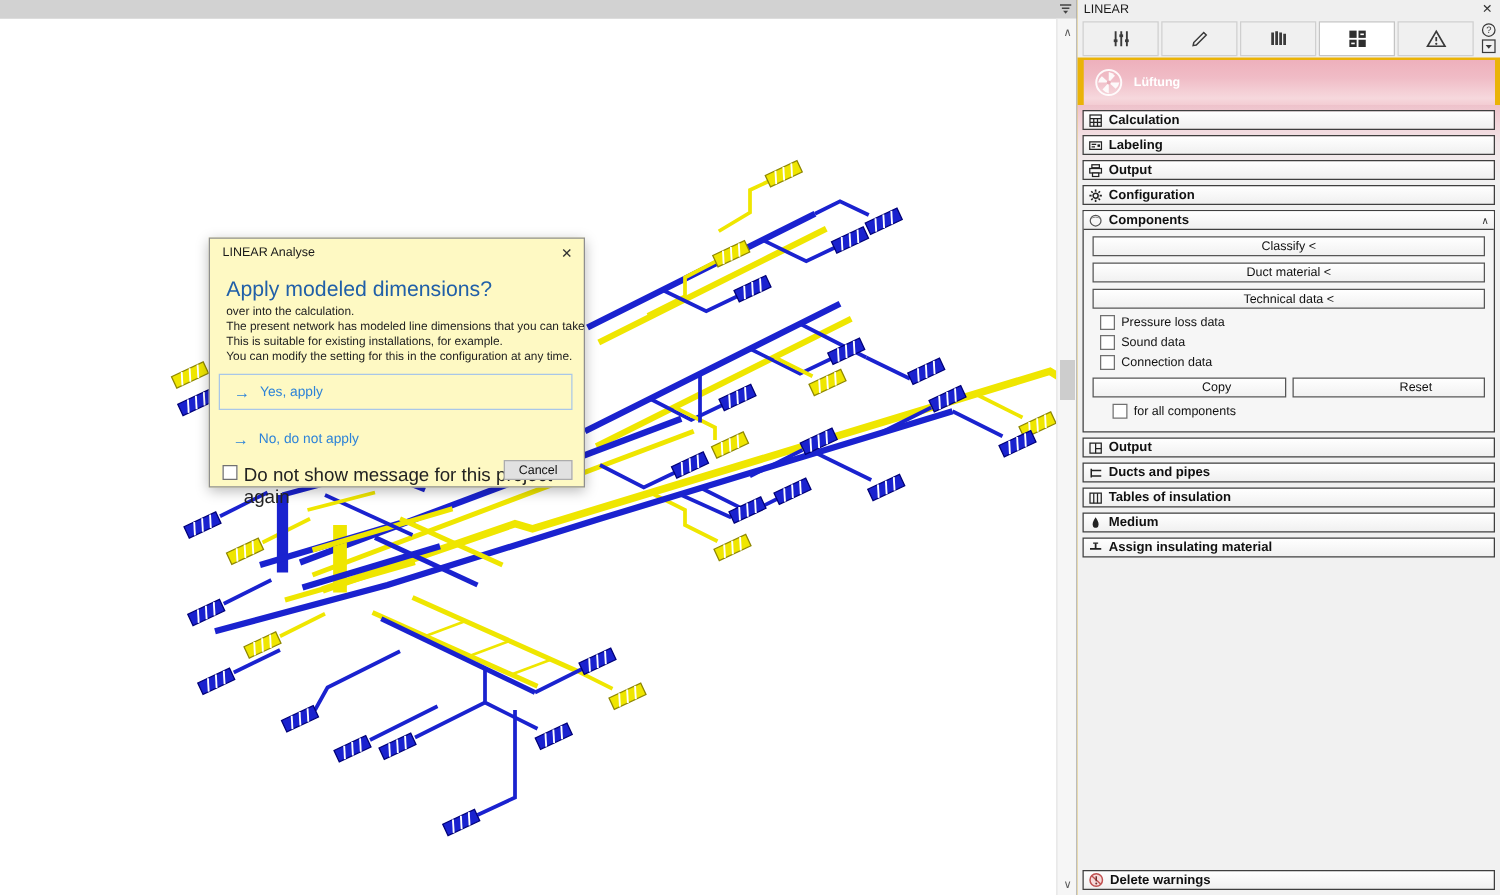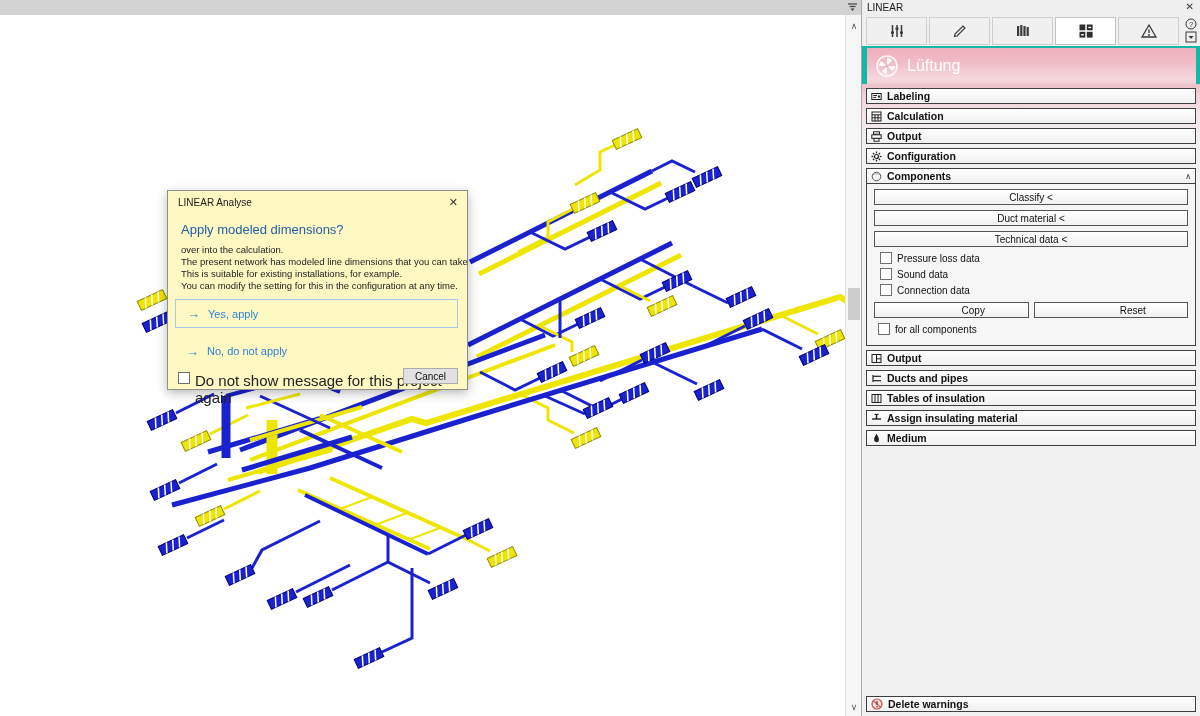--- a/index.html
+++ b/index.html
@@ -8,53 +8,53 @@
   #canvas{position:absolute;left:0;top:15px;width:845px;height:701px;background:#ffffff;}
   #net{position:absolute;left:0;top:0;z-index:1;}
   #topstrip{position:absolute;left:0;top:0;width:862px;height:15px;background:#d2d2d2;z-index:3;}
   #splitter{position:absolute;right:4px;top:2px;}
   
   #vscroll{position:absolute;left:845px;top:15px;width:16px;height:701px;background:#f6f6f6;border-left:1px solid #e4e4e4;z-index:3;}
   .scr-arrow{position:absolute;left:0;width:16px;height:14px;text-align:center;font-size:9px;color:#5a5a5a;line-height:14px;}
   #scr-thumb{position:absolute;left:2px;top:273px;width:12px;height:32px;background:#cdcdcd;}
   #vdivider{position:absolute;left:861px;top:0;width:1px;height:716px;background:#a9a9a9;z-index:4;}
   
-  #panel{position:absolute;left:862px;top:0;width:338px;height:716px;background:#14b8a6;z-index:5;}
+  #panel{position:absolute;left:862px;top:0;width:338px;height:716px;background:#eab308;z-index:5;}
   #panel-titlebar{position:absolute;left:0;top:0;right:0;height:16px;background:#efefef;}
   #panel-title{position:absolute;left:5px;top:2px;font-size:10px;color:#1a1a1a;}
   #panel-close{position:absolute;right:6px;top:1px;font-size:10px;color:#333;cursor:default;}
   #tabstrip{position:absolute;left:0;top:16px;right:0;height:30px;background:#f0f0f0;}
   .tab{position:absolute;top:1px;width:61px;height:28px;background:#f0f0f0;border:1px solid #cfcfcf;box-sizing:border-box;display:flex;align-items:center;justify-content:center;}
   .tab.sel{background:#ffffff;border-color:#c4c4c4;}
   #helpcol{position:absolute;right:1px;top:17px;width:16px;}
   .helpbtn{height:13px;display:flex;align-items:center;justify-content:center;}
   #pink-header{position:absolute;left:5px;top:48px;width:329px;height:36px;background:linear-gradient(180deg,#eeb0bc 0%,#f0bcc6 40%,#f6d8dd 85%,#f3ccd3 100%);display:flex;align-items:center;}
   #pink-header .fan{margin-left:8px;}
-  #pink-header .htitle{margin-left:8px;color:#ffffff;font-size:16px;}
+  #pink-header .htitle{margin-left:8px;color:#ffffff;font-size:10px;font-weight:bold;}
   #panel-body{position:absolute;left:0;top:84px;right:0;bottom:0;background:linear-gradient(180deg,#eec2cb 0px,#f2d3d9 14px,#f2e4e7 30px,#f1f1f1 62px,#f1f1f1 100%);}
   #sections{position:absolute;left:4px;right:4px;top:4px;}
   .bar{height:14px;border:1px solid #3f3f3f;background:linear-gradient(#ffffff,#f0f0f0);display:flex;align-items:center;gap:5px;padding:0 4px;font-weight:bold;font-size:10.5px;color:#111;margin-bottom:4px;}
   .bar .chev{margin-left:auto;font-size:8px;color:#333;font-weight:normal;}
   #components-group{border:1px solid #3f3f3f;margin-bottom:4px;background:#f6f6f6;}
   #components-group .bar{border:none;border-bottom:1px solid #3f3f3f;margin-bottom:0;}
   #components-content{padding:5px 7px 6px 7px;}
   .gbtn{height:14px;border:1px solid #565656;background:linear-gradient(#ffffff,#f1f1f1);font-size:10px;color:#111;display:flex;align-items:center;justify-content:center;margin:0 0 5px 0;}
   .settings-line{font-size:10px;color:#111;margin:7px 0 4px 0;}
   .settings-line b{font-weight:bold;}
   .cbrow{display:flex;align-items:center;gap:5px;font-size:10px;color:#111;margin:0 0 4px 6px;}
   .cb{width:10px;height:10px;border:1px solid #707070;background:#fff;flex:0 0 auto;}
   .btnrow{display:flex;gap:5px;margin:6px 0 5px 0;}
   .btnrow .gbtn{flex:1;margin:0;padding-left:44px;}
   #bottom-bar{position:absolute;left:4px;right:4px;bottom:4px;}
   #bottom-bar .bar{margin-bottom:0;}
   
   #dialog{position:absolute;left:167px;top:190px;width:299px;height:198px;background:#fef9c3;border:1px solid #8f8f8f;box-shadow:0 3px 10px rgba(0,0,0,0.28);z-index:10;}
   #dlg-title{position:absolute;left:10px;top:6px;font-size:10px;color:#1a1a1a;}
   #dlg-close{position:absolute;right:9px;top:5px;font-size:11px;color:#333;}
-  #dlg-heading{position:absolute;left:13px;top:31px;font-size:13px;color:#2160a8;}
+  #dlg-heading{position:absolute;left:13px;top:31px;font-size:17px;color:#2160a8;}
   #dlg-body{position:absolute;left:13px;top:53px;font-size:9.5px;color:#222;line-height:12px;white-space:nowrap;}
   #dlg-yes{position:absolute;left:7px;top:108px;width:283px;height:29px;border:1px solid #a9c7e8;box-sizing:border-box;display:flex;align-items:center;}
   .cmd-arrow{font-size:13px;color:#2d83d8;margin:0 8px 0 11px;}
   .cmd-label{font-size:11px;color:#2d83d8;}
   #dlg-no{position:absolute;left:7px;top:147px;width:283px;height:26px;display:flex;align-items:center;}
   #dlg-cbrow{position:absolute;left:10px;top:181px;display:flex;align-items:flex-start;gap:5px;font-size:15px;color:#222;}
   #dlg-cancel{position:absolute;right:9px;top:177px;width:55px;height:16px;background:#e1e1e1;border:1px solid #acacac;box-sizing:border-box;font-size:10px;color:#111;display:flex;align-items:center;justify-content:center;}
   svg.ic{display:block;}
 </style>
 </head>
@@ -439,39 +439,39 @@
           </svg>
       </span>
       <span class="htitle">Lüftung</span>
     </div>
 
     <div id="panel-body">
       <div id="sections">
         <div class="bar">
           <span>
               <svg class="ic" width="11" height="11" viewBox="0 0 11 11">
-                <rect x="0.8" y="2.5" width="9.4" height="6" fill="none" stroke="#222" stroke-width="1"></rect>
-                <line x1="2.3" y1="4.5" x2="6" y2="4.5" stroke="#222"></line>
-                <line x1="2.3" y1="6.5" x2="5" y2="6.5" stroke="#222"></line>
-                <rect x="7" y="4.5" width="2" height="2" fill="#222"></rect>
-              </svg>
-            </span>
-          <span>Labeling</span>
-        </div>
-        <div class="bar">
-          <span>
-              <svg class="ic" width="11" height="11" viewBox="0 0 11 11">
                 <rect x="1" y="1" width="9" height="9" fill="none" stroke="#222" stroke-width="1"></rect>
                 <line x1="1" y1="3.8" x2="10" y2="3.8" stroke="#222"></line>
                 <line x1="4" y1="3.8" x2="4" y2="10" stroke="#222"></line>
                 <line x1="7" y1="3.8" x2="7" y2="10" stroke="#222"></line>
                 <line x1="1" y1="6.8" x2="10" y2="6.8" stroke="#222"></line>
               </svg>
             </span>
           <span>Calculation</span>
+        </div>
+        <div class="bar">
+          <span>
+              <svg class="ic" width="11" height="11" viewBox="0 0 11 11">
+                <rect x="0.8" y="2.5" width="9.4" height="6" fill="none" stroke="#222" stroke-width="1"></rect>
+                <line x1="2.3" y1="4.5" x2="6" y2="4.5" stroke="#222"></line>
+                <line x1="2.3" y1="6.5" x2="5" y2="6.5" stroke="#222"></line>
+                <rect x="7" y="4.5" width="2" height="2" fill="#222"></rect>
+              </svg>
+            </span>
+          <span>Labeling</span>
         </div>
         <div class="bar">
           <span>
               <svg class="ic" width="11" height="11" viewBox="0 0 11 11">
                 <rect x="2.5" y="0.8" width="6" height="2.4" fill="none" stroke="#222" stroke-width="1"></rect>
                 <rect x="0.8" y="3.8" width="9.4" height="3.6" fill="none" stroke="#222" stroke-width="1"></rect>
                 <rect x="3" y="7.4" width="5" height="2.8" fill="#fff" stroke="#222" stroke-width="1"></rect>
               </svg>
             </span>
           <span>Output</span>
@@ -519,21 +519,21 @@
                 <span>Sound data</span>
               </div>
             <div class="cbrow">
                 <span class="cb"></span>
                 <span>Connection data</span>
               </div>
             <div class="btnrow">
               <div class="gbtn">Copy</div>
               <div class="gbtn">Reset</div>
             </div>
-            <div class="cbrow" style="margin-left:4px;">
+            <div class="cbrow" style="margin-left:16px;">
                 <span class="cb"></span>
                 <span>for all components</span>
               </div>
           </div>
         </div>
 
         <div class="bar">
           <span>
               <svg class="ic" width="11" height="11" viewBox="0 0 11 11">
                 <rect x="1" y="1.5" width="9" height="8" fill="none" stroke="#222" stroke-width="1"></rect>
@@ -559,34 +559,34 @@
                 <rect x="1" y="1.5" width="9" height="8" fill="none" stroke="#222" stroke-width="1"></rect>
                 <line x1="4" y1="1.5" x2="4" y2="9.5" stroke="#222"></line>
                 <line x1="7" y1="1.5" x2="7" y2="9.5" stroke="#222"></line>
               </svg>
             </span>
           <span>Tables of insulation</span>
         </div>
         <div class="bar">
           <span>
               <svg class="ic" width="11" height="11" viewBox="0 0 11 11">
+                <path d="M5.5,0.8 C3.4,4 2.6,6 3.4,8 C4,9.6 7,9.6 7.6,8 C8.4,6 7.6,4 5.5,0.8 Z" fill="#222"></path>
+              </svg>
+            </span>
+          <span>Medium</span>
+        </div>
+        <div class="bar">
+          <span>
+              <svg class="ic" width="11" height="11" viewBox="0 0 11 11">
                 <line x1="1" y1="6" x2="10" y2="6" stroke="#222" stroke-width="1.4"></line>
                 <line x1="5.5" y1="1.5" x2="5.5" y2="6" stroke="#222" stroke-width="1.4"></line>
                 <line x1="3.5" y1="1.5" x2="7.5" y2="1.5" stroke="#222" stroke-width="1"></line>
               </svg>
             </span>
           <span>Assign insulating material</span>
-        </div>
-        <div class="bar">
-          <span>
-              <svg class="ic" width="11" height="11" viewBox="0 0 11 11">
-                <path d="M5.5,0.8 C3.4,4 2.6,6 3.4,8 C4,9.6 7,9.6 7.6,8 C8.4,6 7.6,4 5.5,0.8 Z" fill="#222"></path>
-              </svg>
-            </span>
-          <span>Medium</span>
         </div>
       </div>
 
       <div id="bottom-bar">
         <div class="bar">
           <span>
               <svg class="ic" width="12" height="12" viewBox="0 0 12 12">
                 <circle cx="6" cy="6" r="5" fill="#f6dada" stroke="#c05050" stroke-width="1.2"></circle>
                 <line x1="2.5" y1="2.8" x2="9.5" y2="9.2" stroke="#c05050" stroke-width="1.1"></line>
                 <line x1="6" y1="3" x2="6" y2="7" stroke="#703030" stroke-width="1.2"></line>

